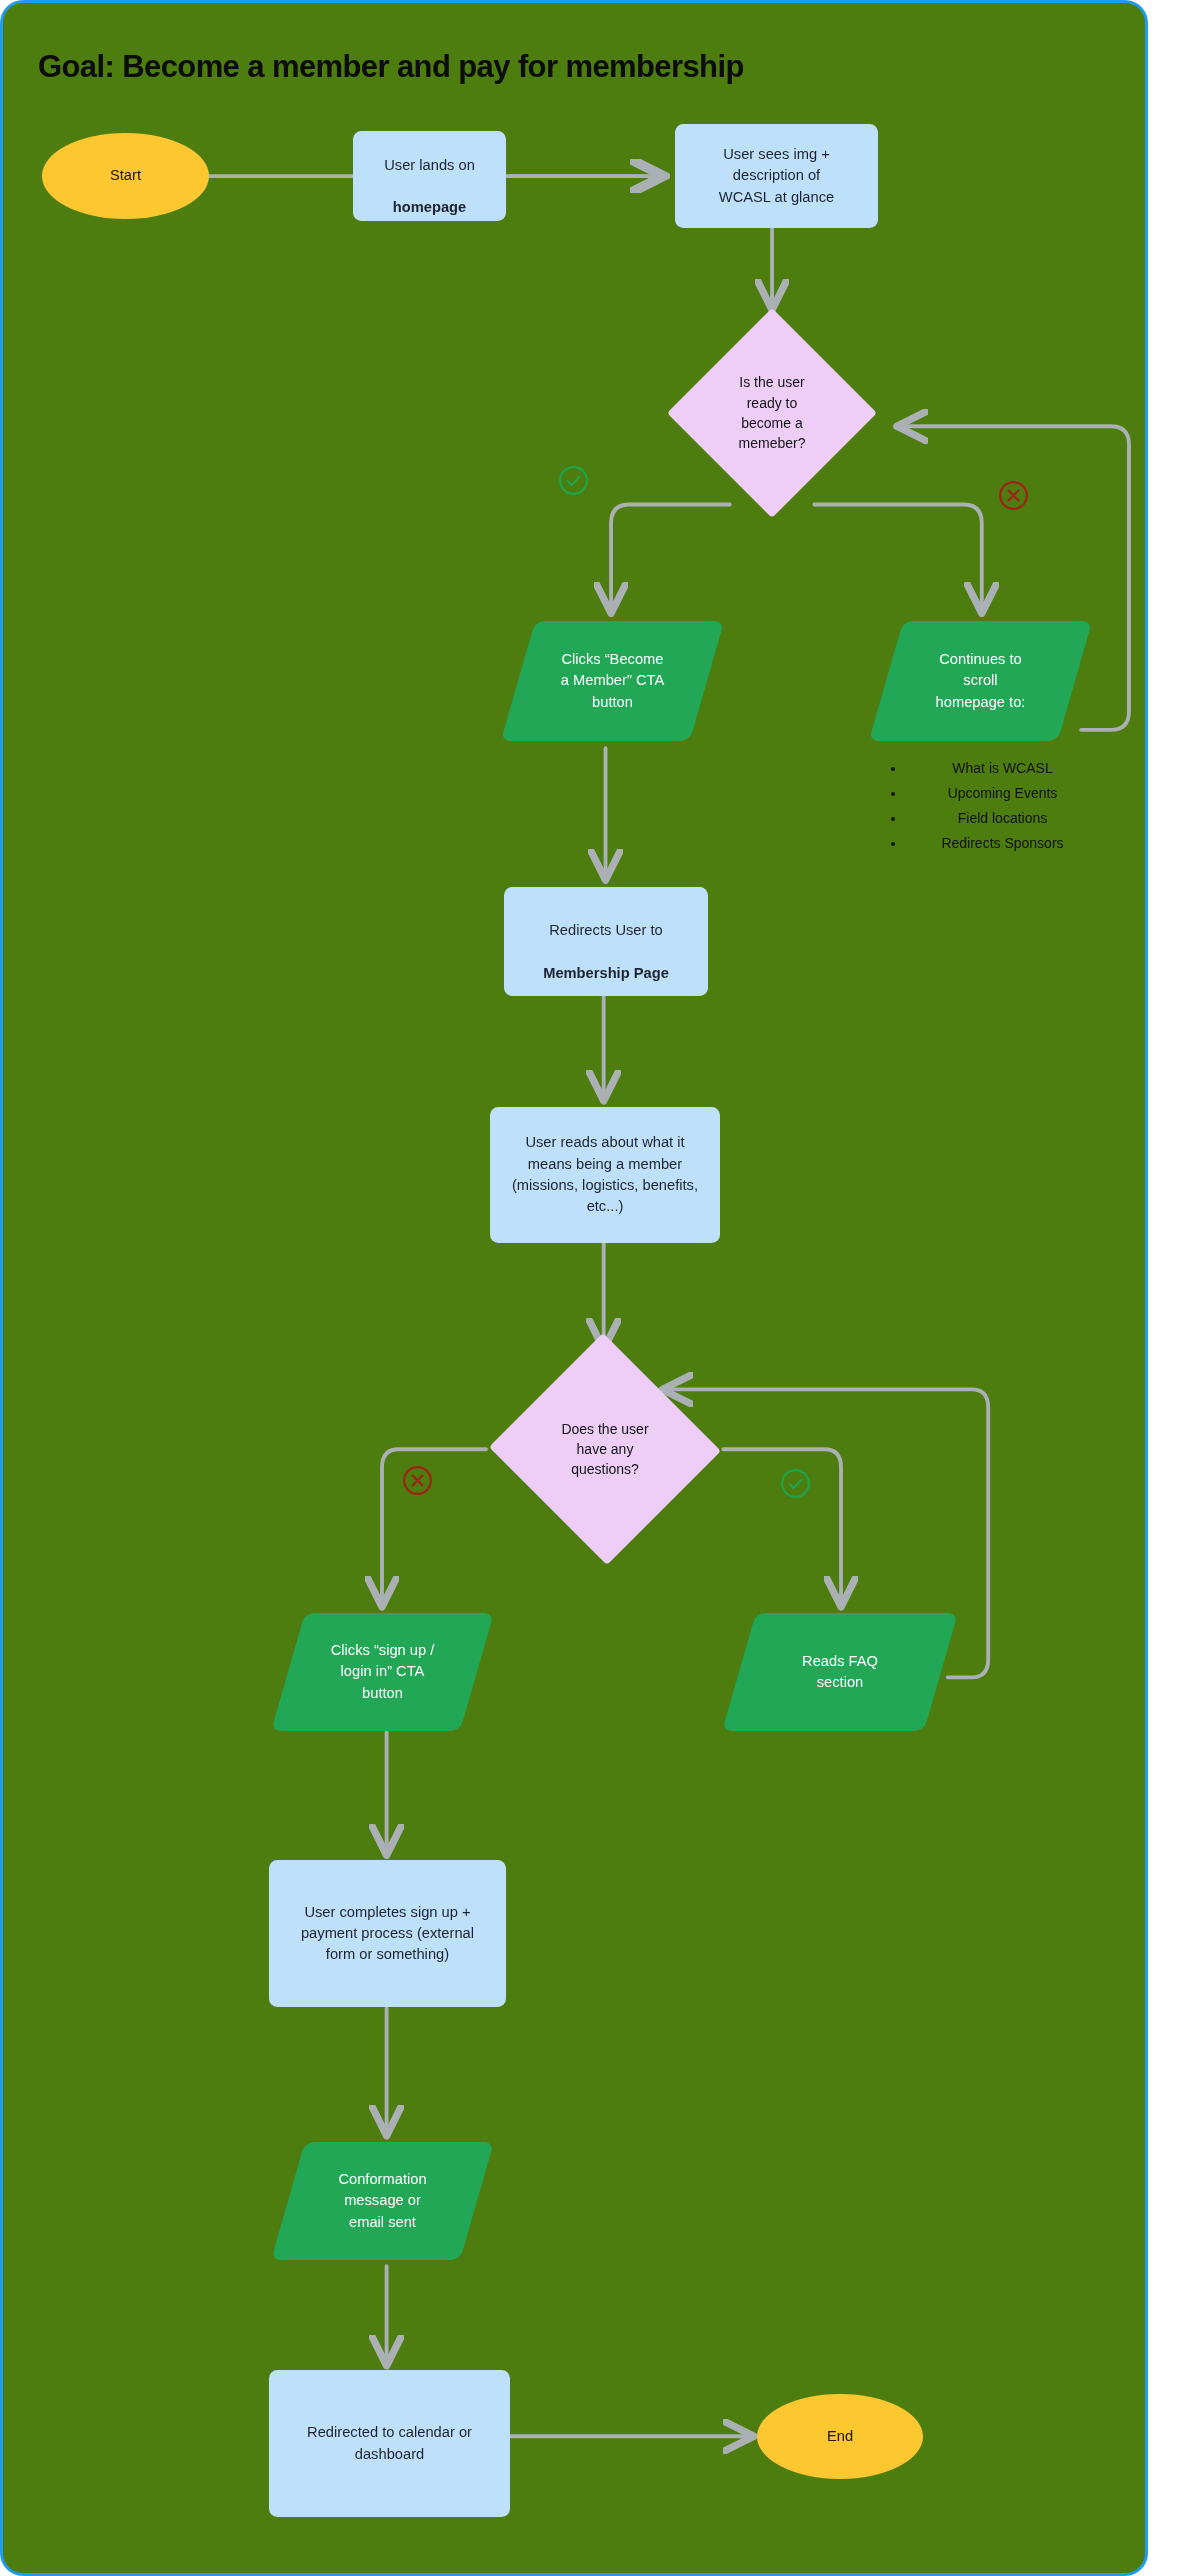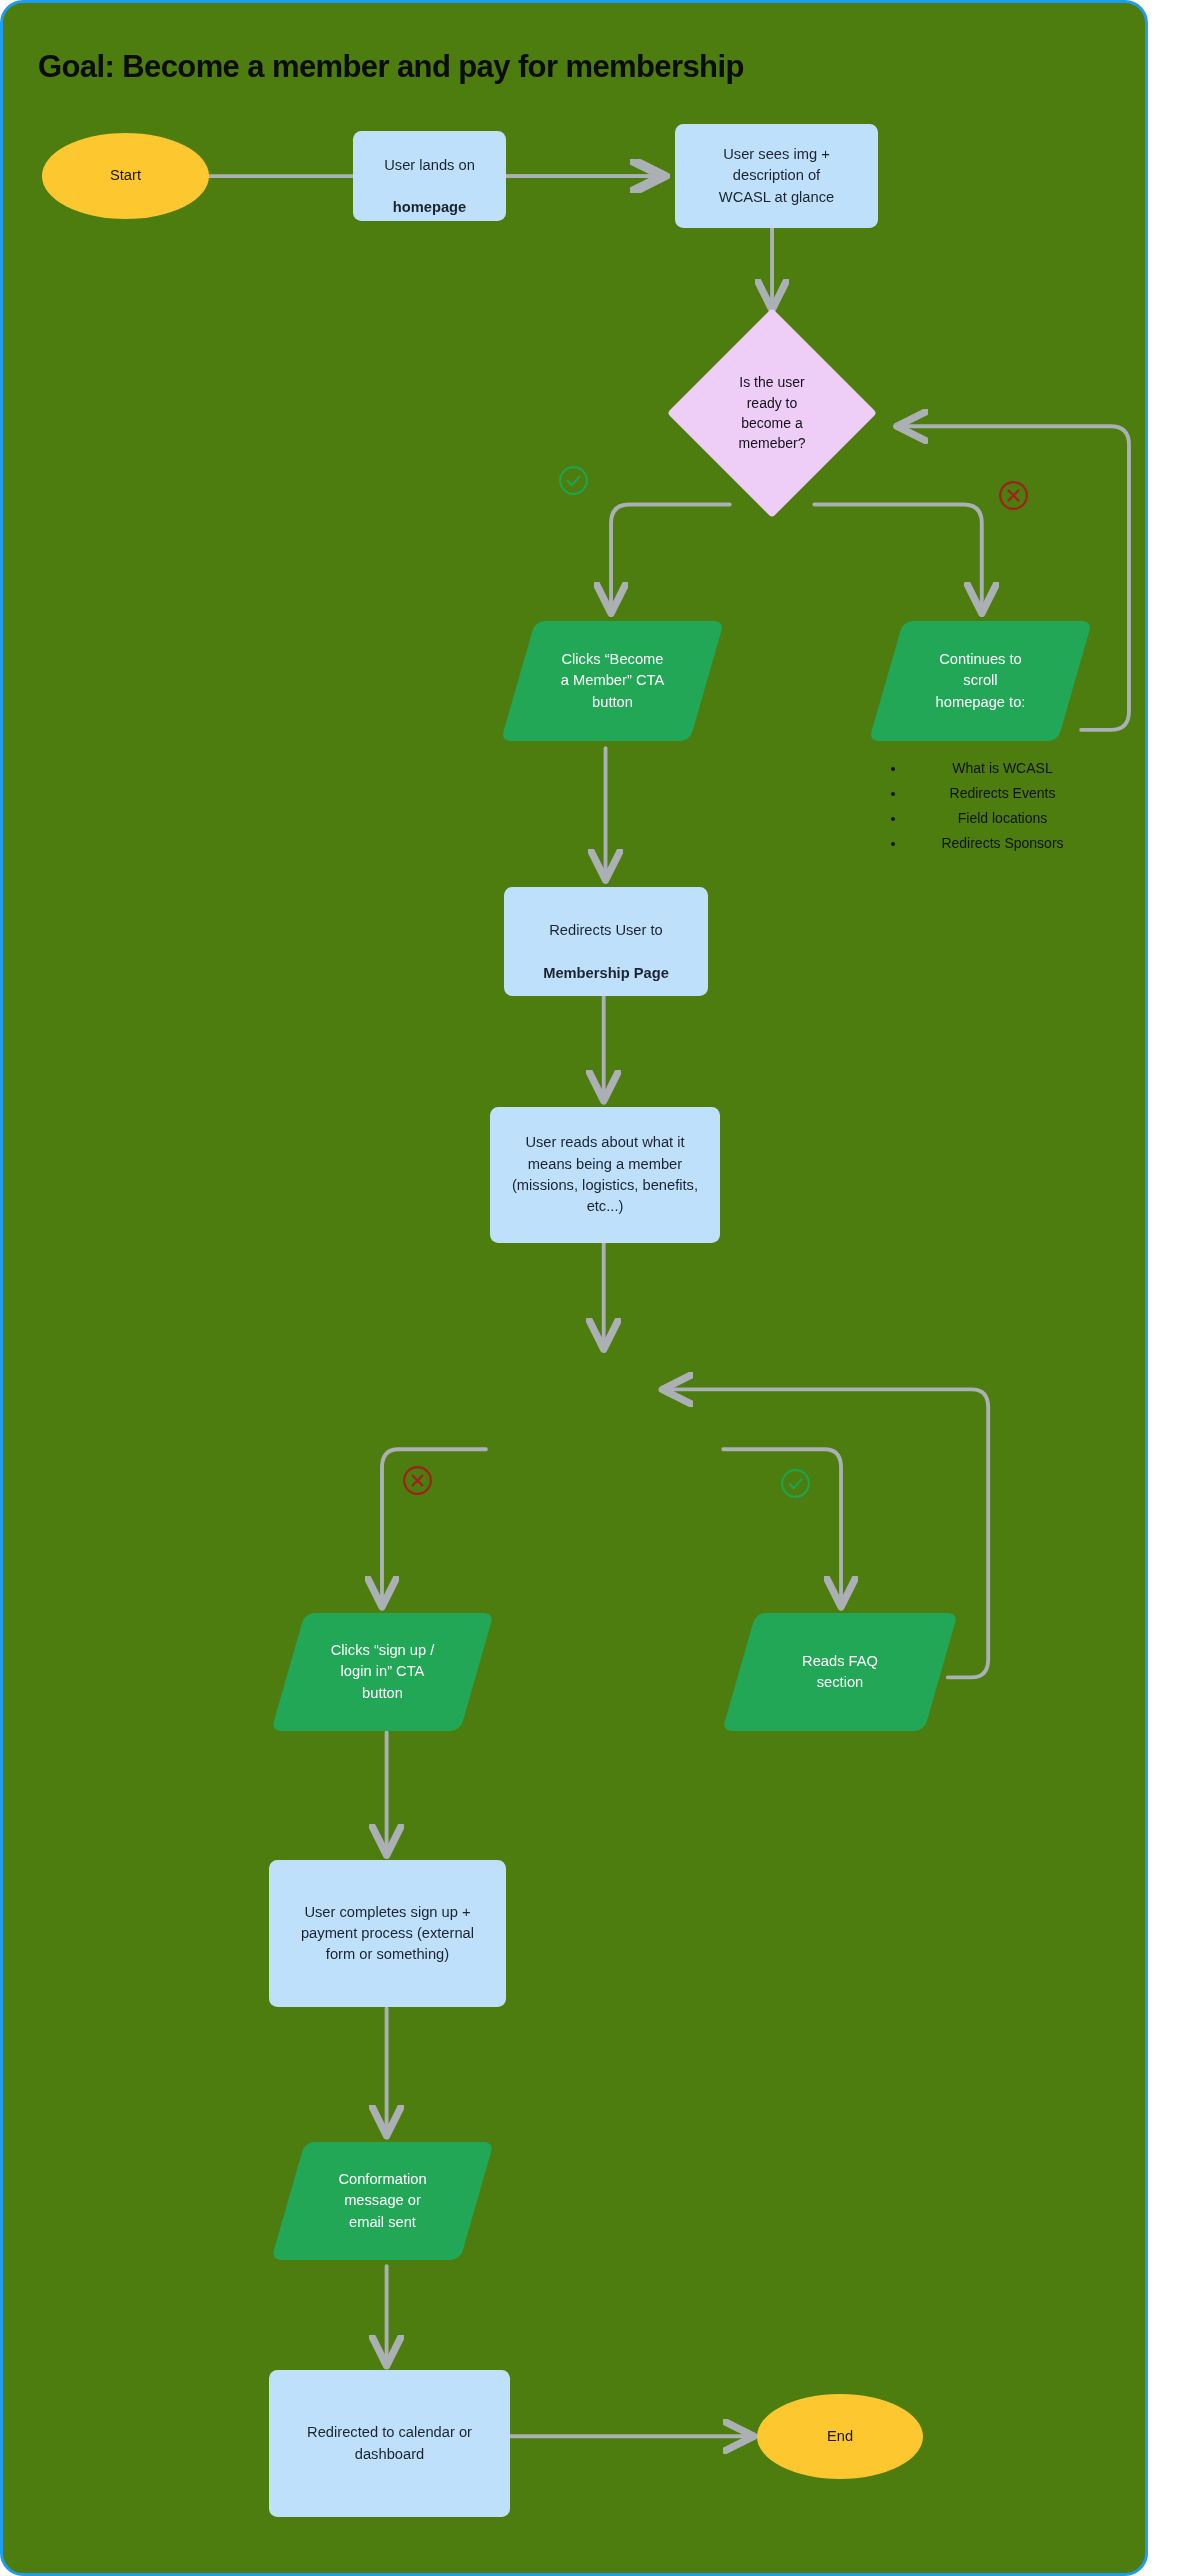--- a/index.html
+++ b/index.html
@@ -216,39 +216,45 @@
 
   <div class="node act" style="left:883px; top:618px; width:189px; height:120px;">
     <span class="para"></span>
     <span class="txt">Continues to
 scroll
 homepage to:</span>
   </div>
 
   <ul class="bullets" style="left:883px; top:757px; width:193px;">
     <li>What is WCASL</li>
-    <li>Redirects Events</li>
+    <li>Upcoming Events</li>
     <li>Field locations</li>
     <li>Redirects Sponsors</li>
   </ul>
 
   <div class="node proc" style="left:501px; top:884px; width:204px; height:109px;">
     <span class="txt">
       <span>Redirects User to</span><br>
       <b>Membership Page</b>
     </span>
   </div>
 
   <div class="node proc" style="left:487px; top:1104px; width:230px; height:136px;">
     <span class="txt">User reads about what it
 means being a member
 (missions, logistics, benefits,
 etc...)</span>
   </div>
 
+  <div class="node dec" style="left:484px; top:1332px; width:236px; height:228px;">
+    <span class="diamond"></span>
+    <span class="txt">Does the user
+have any
+questions?</span>
+  </div>
 
   <div class="badge" style="left:399px; top:1462px;">
     <svg viewBox="0 0 34 34">
       <circle cx="17" cy="17" r="14.6" fill="none" stroke="#a2201a" stroke-width="2.4"></circle>
       <path d="M11.6,11.6 L22.4,22.4 M22.4,11.6 L11.6,22.4" fill="none" stroke="#a2201a" stroke-width="2.4" stroke-linecap="round"></path>
     </svg>
   </div>
 
   <div class="badge" style="left:777px; top:1465px;">
     <svg viewBox="0 0 34 34">

